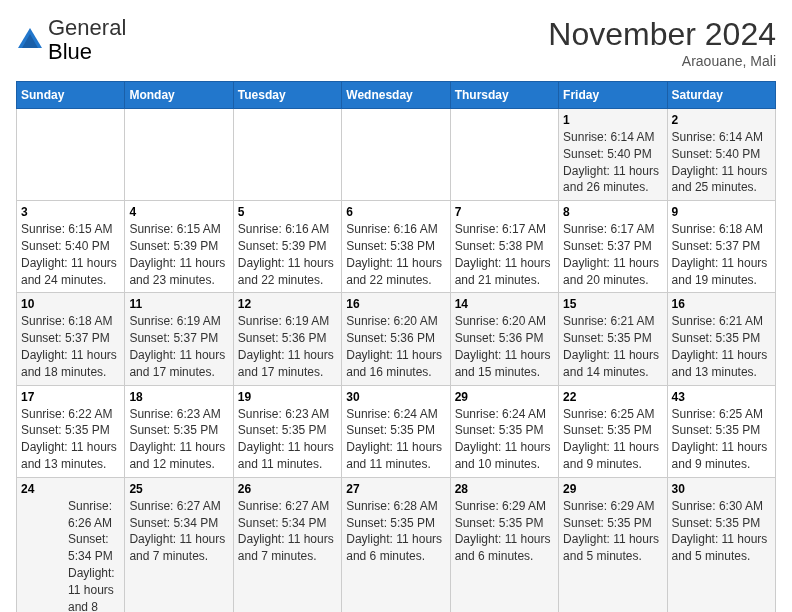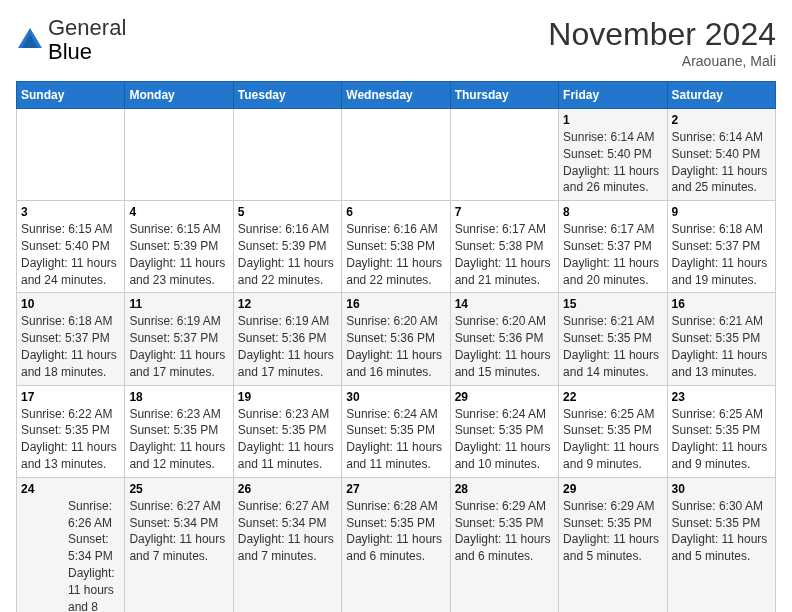--- a/index.html
+++ b/index.html
@@ -258,21 +258,21 @@
 Sunset: 5:35 PM
 Daylight: 11 hours and 10 minutes.</div>
         </td>
         <td>
           <div class="day-num">22</div>
           <div class="day-info" style="white-space: pre-line;">Sunrise: 6:25 AM
 Sunset: 5:35 PM
 Daylight: 11 hours and 9 minutes.</div>
         </td>
         <td>
-          <div class="day-num">23</div>
+          <div class="day-num">43</div>
           <div class="day-info" style="white-space: pre-line;">Sunrise: 6:25 AM
 Sunset: 5:35 PM
 Daylight: 11 hours and 9 minutes.</div>
         </td>
       </tr>
       <tr>
         <td>
           <div class="day-num">24</div>
           <div class="day-info" style="white-space: pre-line; margin-left: 47px;">Sunrise: 6:26 AM
 Sunset: 5:34 PM

